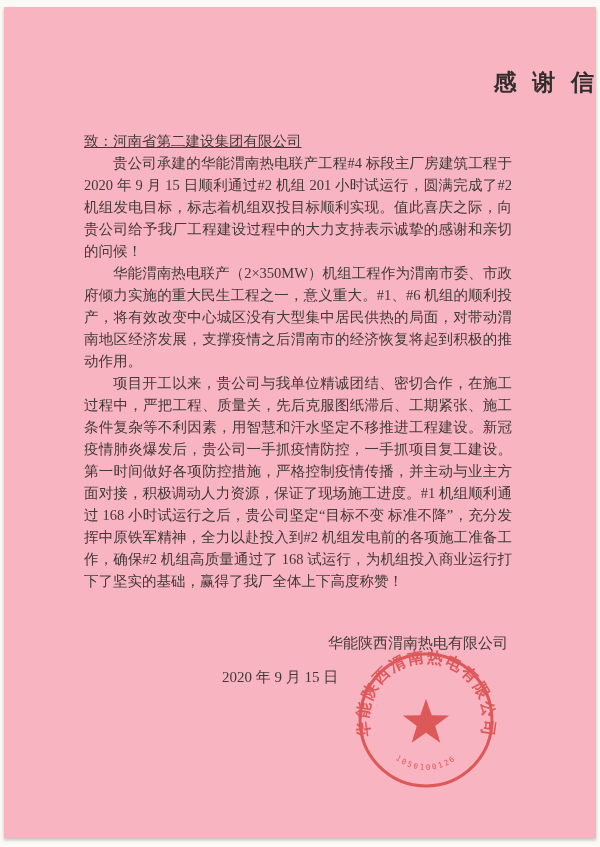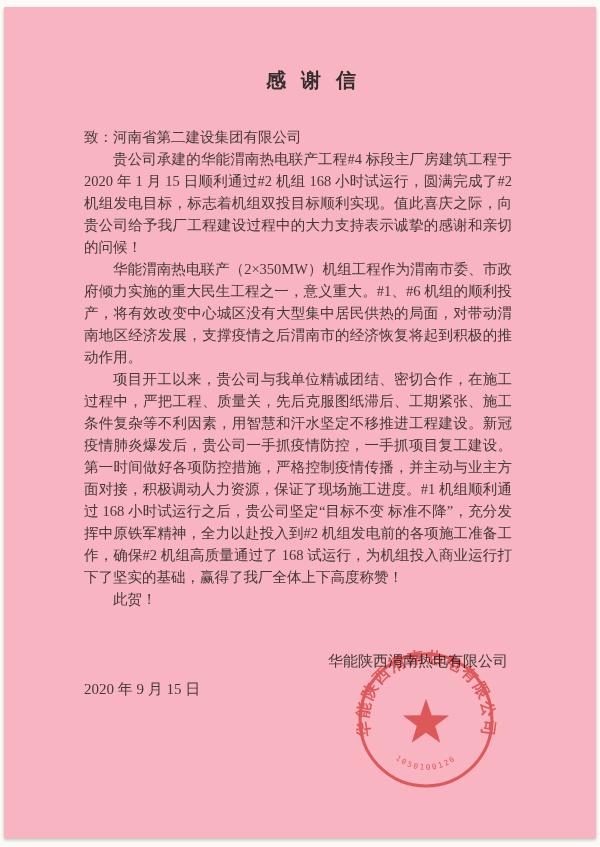--- a/index.html
+++ b/index.html
@@ -14,41 +14,41 @@
     font-family:"Liberation Serif","DejaVu Serif",serif;
   }
   .page{position:relative;width:600px;height:847px;}
   .paper{
     position:absolute;left:4px;top:7px;width:592px;height:831px;
     background:var(--paper);
     box-shadow:0 2px 3px rgba(90,80,80,.35);
   }
   .title{
     margin-top:60px;
-    text-align:center;
-    font-size:20px;
+    text-align:right;
+    font-size:23px;
     font-weight:700;
     letter-spacing:2px;
     word-spacing:6px;
     color:#332e2d;
     padding-left:24px;
   }
   .body{
     margin-top:32px;
     padding:0 84px 0 80px;
     font-size:14.5px;
     line-height:22px;
     color:var(--ink);
     text-align:justify;
   }
-  .salutation{margin-bottom:0;}
+  .salutation{margin-bottom:0;text-decoration:underline;}
   .para{text-indent:2em;}
   .sig{margin-top:40px;}
   .sig .company{text-align:right;margin-right:4px;font-size:15px;}
-  .sig .date{text-align:left;margin-right:36px;margin-top:6px;font-size:15px;}
+  .sig .date{text-align:center;margin-right:36px;margin-top:12px;font-size:15px;}
   .seal{
     position:absolute;
     left:351px;top:642px;
     width:142px;height:142px;
     opacity:.74;
     mix-blend-mode:multiply;
     pointer-events:none;
   }
   .seal svg{width:100%;height:100%;}
   .seal text{fill:var(--seal);}
@@ -60,24 +60,23 @@
 </head>
 <body>
 
 <div class="page">
   <div class="paper">
 
     <h1 class="title">感 谢 信</h1>
 
     <div class="body">
       <p class="salutation">致：河南省第二建设集团有限公司</p>
-      <p class="para">贵公司承建的华能渭南热电联产工程#4 标段主厂房建筑工程于 2020 年 1 月 15 日顺利通过#2 机组 168 小时试运行，圆满完成了#2 机组发电目标，标志着机组双投目标顺利实现。值此喜庆之际，向贵公司给予我厂工程建设过程中的大力支持表示诚挚的感谢和亲切的问候！</p>
+      <p class="para">贵公司承建的华能渭南热电联产工程#4 标段主厂房建筑工程于 2020 年 9 月 15 日顺利通过#2 机组 201 小时试运行，圆满完成了#2 机组发电目标，标志着机组双投目标顺利实现。值此喜庆之际，向贵公司给予我厂工程建设过程中的大力支持表示诚挚的感谢和亲切的问候！</p>
       <p class="para">华能渭南热电联产（2×350MW）机组工程作为渭南市委、市政府倾力实施的重大民生工程之一，意义重大。#1、#6 机组的顺利投产，将有效改变中心城区没有大型集中居民供热的局面，对带动渭南地区经济发展，支撑疫情之后渭南市的经济恢复将起到积极的推动作用。</p>
       <p class="para">项目开工以来，贵公司与我单位精诚团结、密切合作，在施工过程中，严把工程、质量关，先后克服图纸滞后、工期紧张、施工条件复杂等不利因素，用智慧和汗水坚定不移推进工程建设。新冠疫情肺炎爆发后，贵公司一手抓疫情防控，一手抓项目复工建设。第一时间做好各项防控措施，严格控制疫情传播，并主动与业主方面对接，积极调动人力资源，保证了现场施工进度。#1 机组顺利通过 168 小时试运行之后，贵公司坚定“目标不变 标准不降”，充分发挥中原铁军精神，全力以赴投入到#2 机组发电前的各项施工准备工作，确保#2 机组高质量通过了 168 试运行，为机组投入商业运行打下了坚实的基础，赢得了我厂全体上下高度称赞！</p>
-      <p class="para">此贺！</p>
 
       <div class="sig">
         <p class="company">华能陕西渭南热电有限公司</p>
         <p class="date">2020 年 9 月 15 日</p>
       </div>
     </div>
 
     <div class="seal">
       <svg viewBox="0 0 140 140" xmlns="http://www.w3.org/2000/svg">
         <defs>

